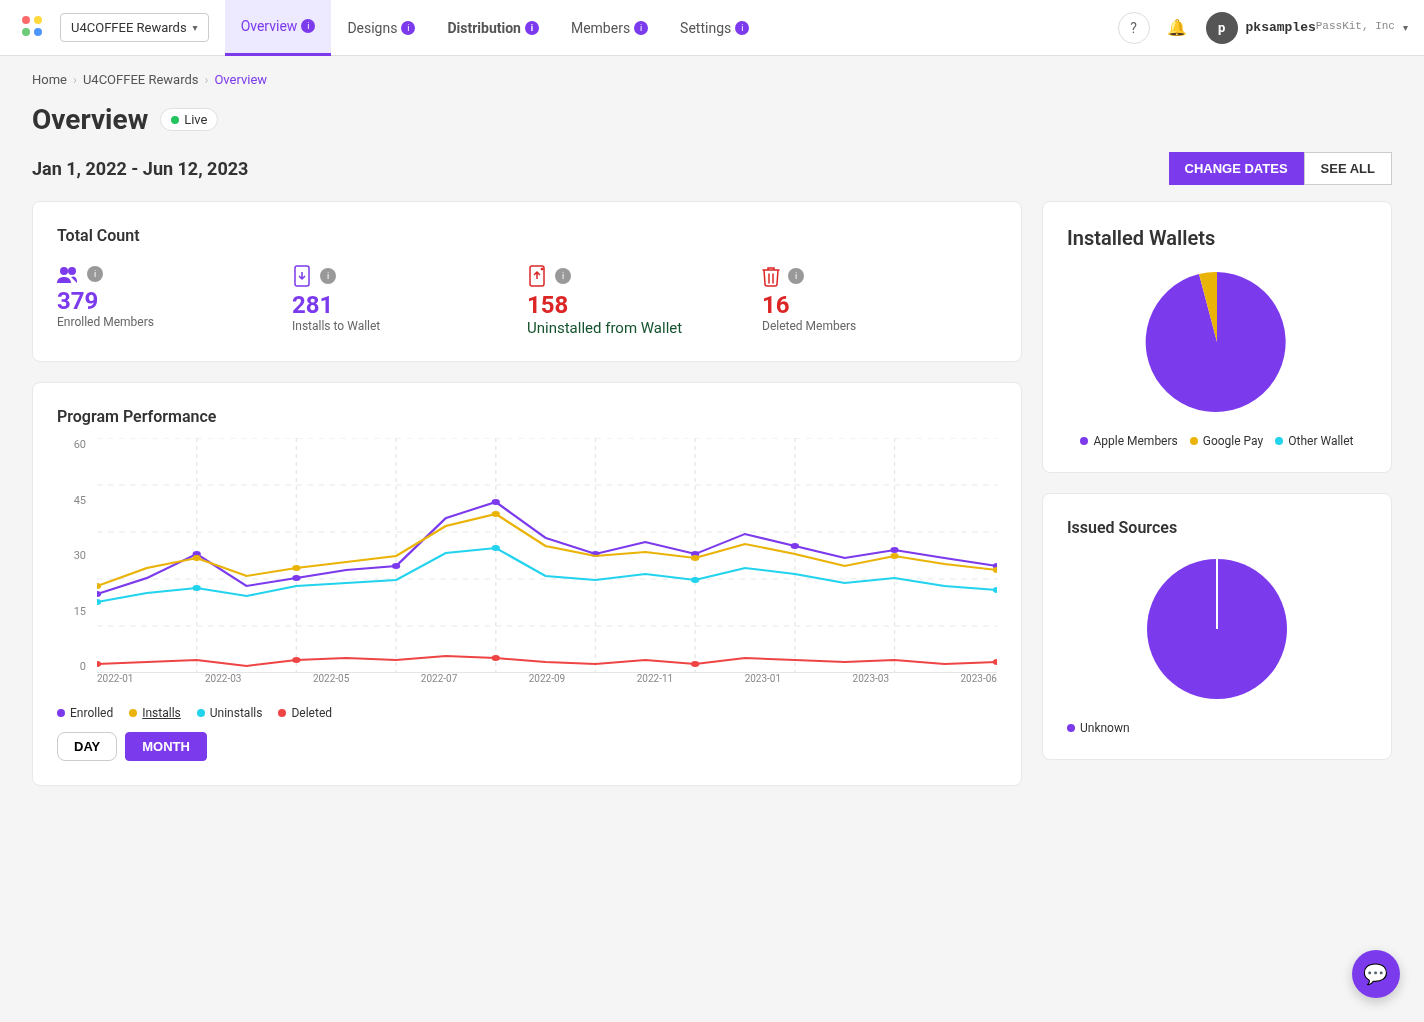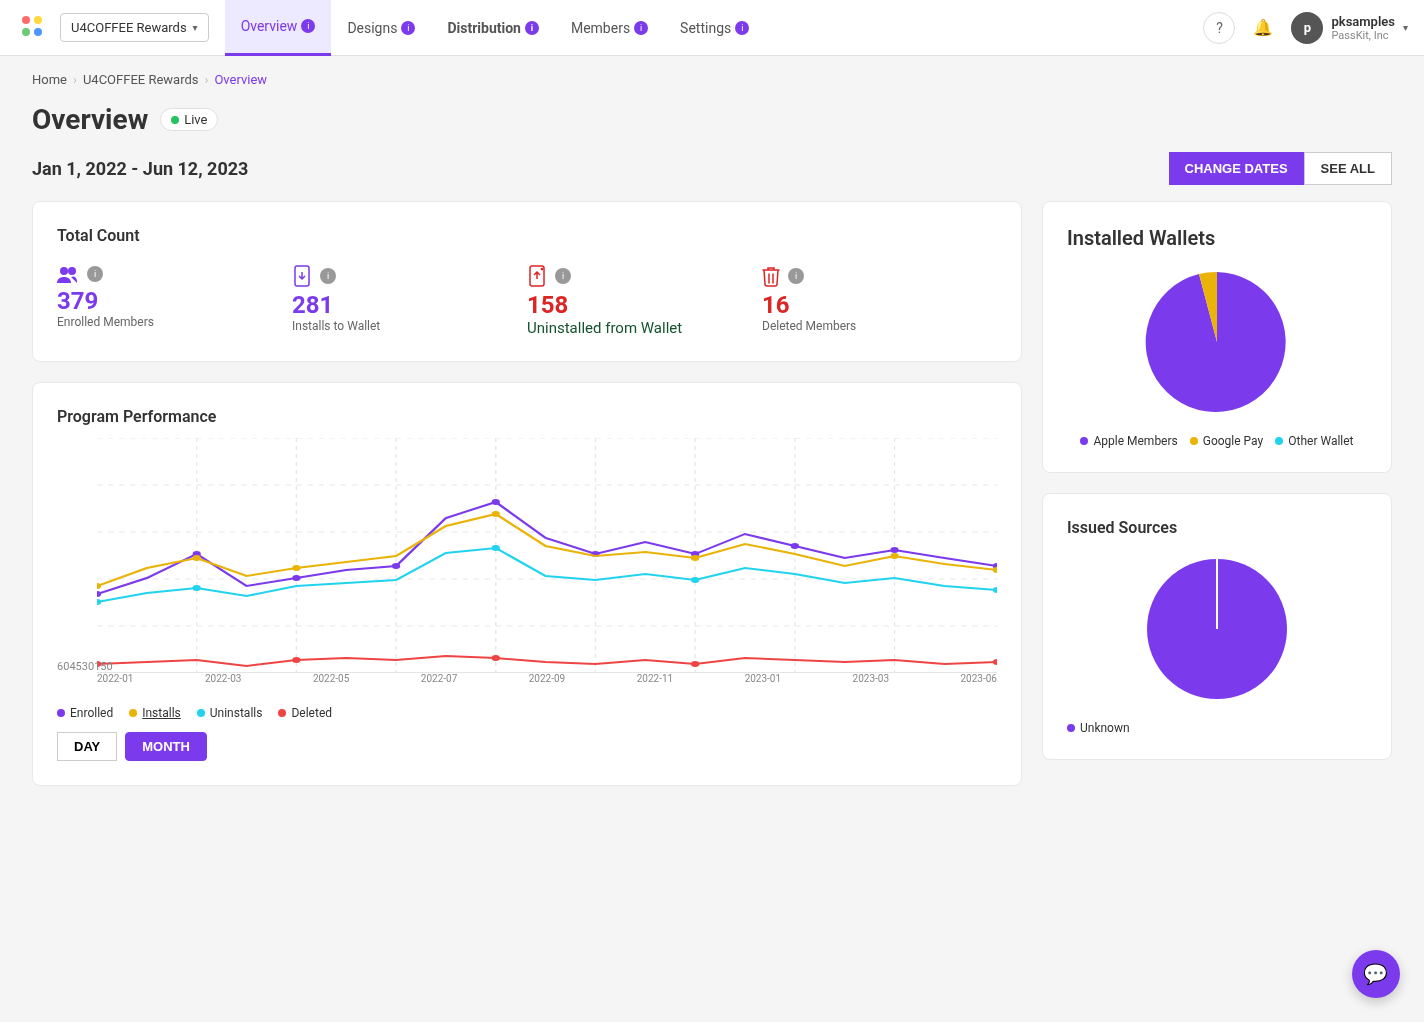--- a/index.html
+++ b/index.html
@@ -46,21 +46,21 @@
         <span>Settings</span>
         <span style="width:14px;height:14px;border-radius:50%;background:#7c3aed;color:#fff;font-size:9px;display:inline-flex;align-items:center;justify-content:center;">i</span>
       </div>
     </div>
 
     <div style="display:flex;align-items:center;gap:12px;margin-left:auto;">
       <div style="width:32px;height:32px;border-radius:50%;display:flex;align-items:center;justify-content:center;cursor:pointer;color:#666;border:1px solid #ddd;background:#fff;font-size:14px;">?</div>
       <div style="width:32px;height:32px;border-radius:50%;display:flex;align-items:center;justify-content:center;cursor:pointer;color:#666;font-size:16px;">🔔</div>
       <div style="display:flex;align-items:center;gap:8px;cursor:pointer;">
         <div style="width:32px;height:32px;border-radius:50%;background:#555;color:#fff;display:flex;align-items:center;justify-content:center;font-size:13px;font-weight:bold;">p</div>
-        <div style="display:flex;flex-direction:column;">
+        <div style="display:flex;flex-direction:row;font-family:Liberation Mono, monospace;">
           <span style="font-size:13px;font-weight:600;">pksamples</span>
           <span style="font-size:11px;color:#888;">PassKit, Inc</span>
         </div>
         <span style="font-size:10px;color:#666;">▾</span>
       </div>
     </div>
   </div>
 </nav>
 
 <div style="padding:16px 32px 8px;display:flex;align-items:center;gap:6px;font-size:13px;color:#888;">
@@ -201,21 +201,21 @@
           <circle cx="650" cy="152" r="3" fill="#22d3ee"></circle>
 
           <polyline points="0,226 36,224 72,222 108,228 144,222 180,220 216,222 252,218 288,220 324,224 360,226 396,222 432,226 468,220 504,222 540,224 576,222 612,226 650,224" fill="none" stroke="#ef4444" stroke-width="2"></polyline>
           <circle cx="0" cy="226" r="3" fill="#ef4444"></circle>
           <circle cx="144" cy="222" r="3" fill="#ef4444"></circle>
           <circle cx="288" cy="220" r="3" fill="#ef4444"></circle>
           <circle cx="432" cy="226" r="3" fill="#ef4444"></circle>
           <circle cx="650" cy="224" r="3" fill="#ef4444"></circle>
         </svg>
 
-        <div style="position:absolute;left:0;top:0;width:35px;height:235px;display:flex;flex-direction:row;justify-content:space-between;align-items:flex-end;padding-right:6px;">
+        <div style="position:absolute;left:0;top:0;width:35px;height:235px;display:flex;flex-direction:column;justify-content:space-between;align-items:flex-end;padding-right:6px;">
           <span style="font-size:11px;color:#888;">60</span>
           <span style="font-size:11px;color:#888;">45</span>
           <span style="font-size:11px;color:#888;">30</span>
           <span style="font-size:11px;color:#888;">15</span>
           <span style="font-size:11px;color:#888;">0</span>
         </div>
 
         <div style="position:absolute;left:40px;right:0;bottom:0;height:25px;display:flex;justify-content:space-between;align-items:flex-start;">
           <span style="font-size:10px;color:#888;">2022-01</span>
           <span style="font-size:10px;color:#888;">2022-03</span>
@@ -242,21 +242,21 @@
           <div style="width:8px;height:8px;border-radius:50%;background:#22d3ee;"></div>
           <span>Uninstalls</span>
         </div>
         <div style="display:flex;align-items:center;gap:5px;font-size:12px;">
           <div style="width:8px;height:8px;border-radius:50%;background:#ef4444;"></div>
           <span>Deleted</span>
         </div>
       </div>
 
       <div style="display:flex;gap:8px;margin-top:12px;">
-        <button style="padding:6px 16px;border:1px solid #ccc;background:#fff;font-size:13px;font-weight:600;cursor:pointer;border-radius:0;">DAY</button>
+        <button style="padding:6px 16px;border:1px solid #ccc;background:#fff;font-size:13px;font-weight:600;cursor:pointer;border-radius:8px;">DAY</button>
         <button style="padding:6px 16px;border:1px solid #7c3aed;background:#7c3aed;color:#fff;font-size:13px;font-weight:600;cursor:pointer;border-radius:4px;">MONTH</button>
       </div>
     </div>
   </div>
 
   <div style="display:flex;flex-direction:column;gap:20px;">
 
     <div style="background:#fff;border-radius:8px;border:1px solid #e8e8e8;padding:24px;">
       <div style="font-size:20px;font-weight:600;margin-bottom:12px;">Installed Wallets</div>
 

